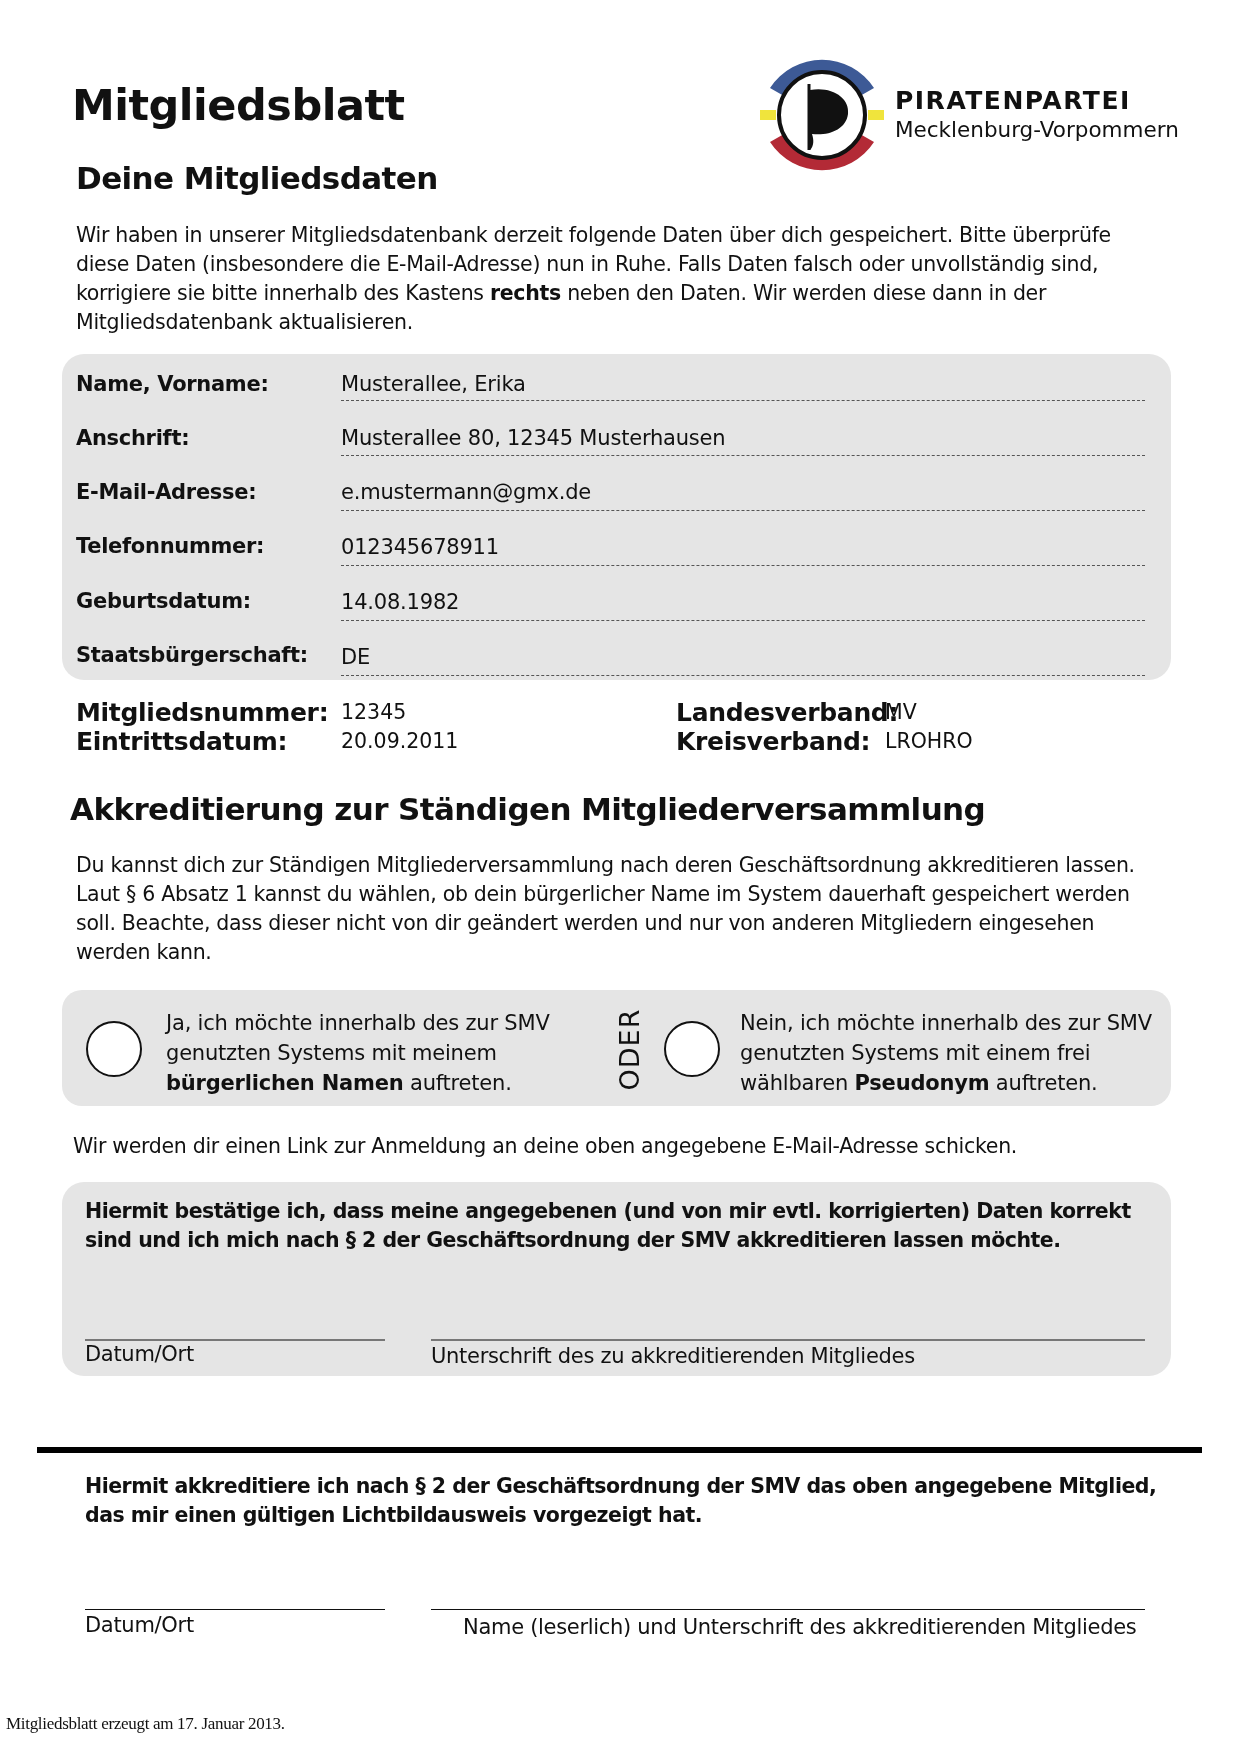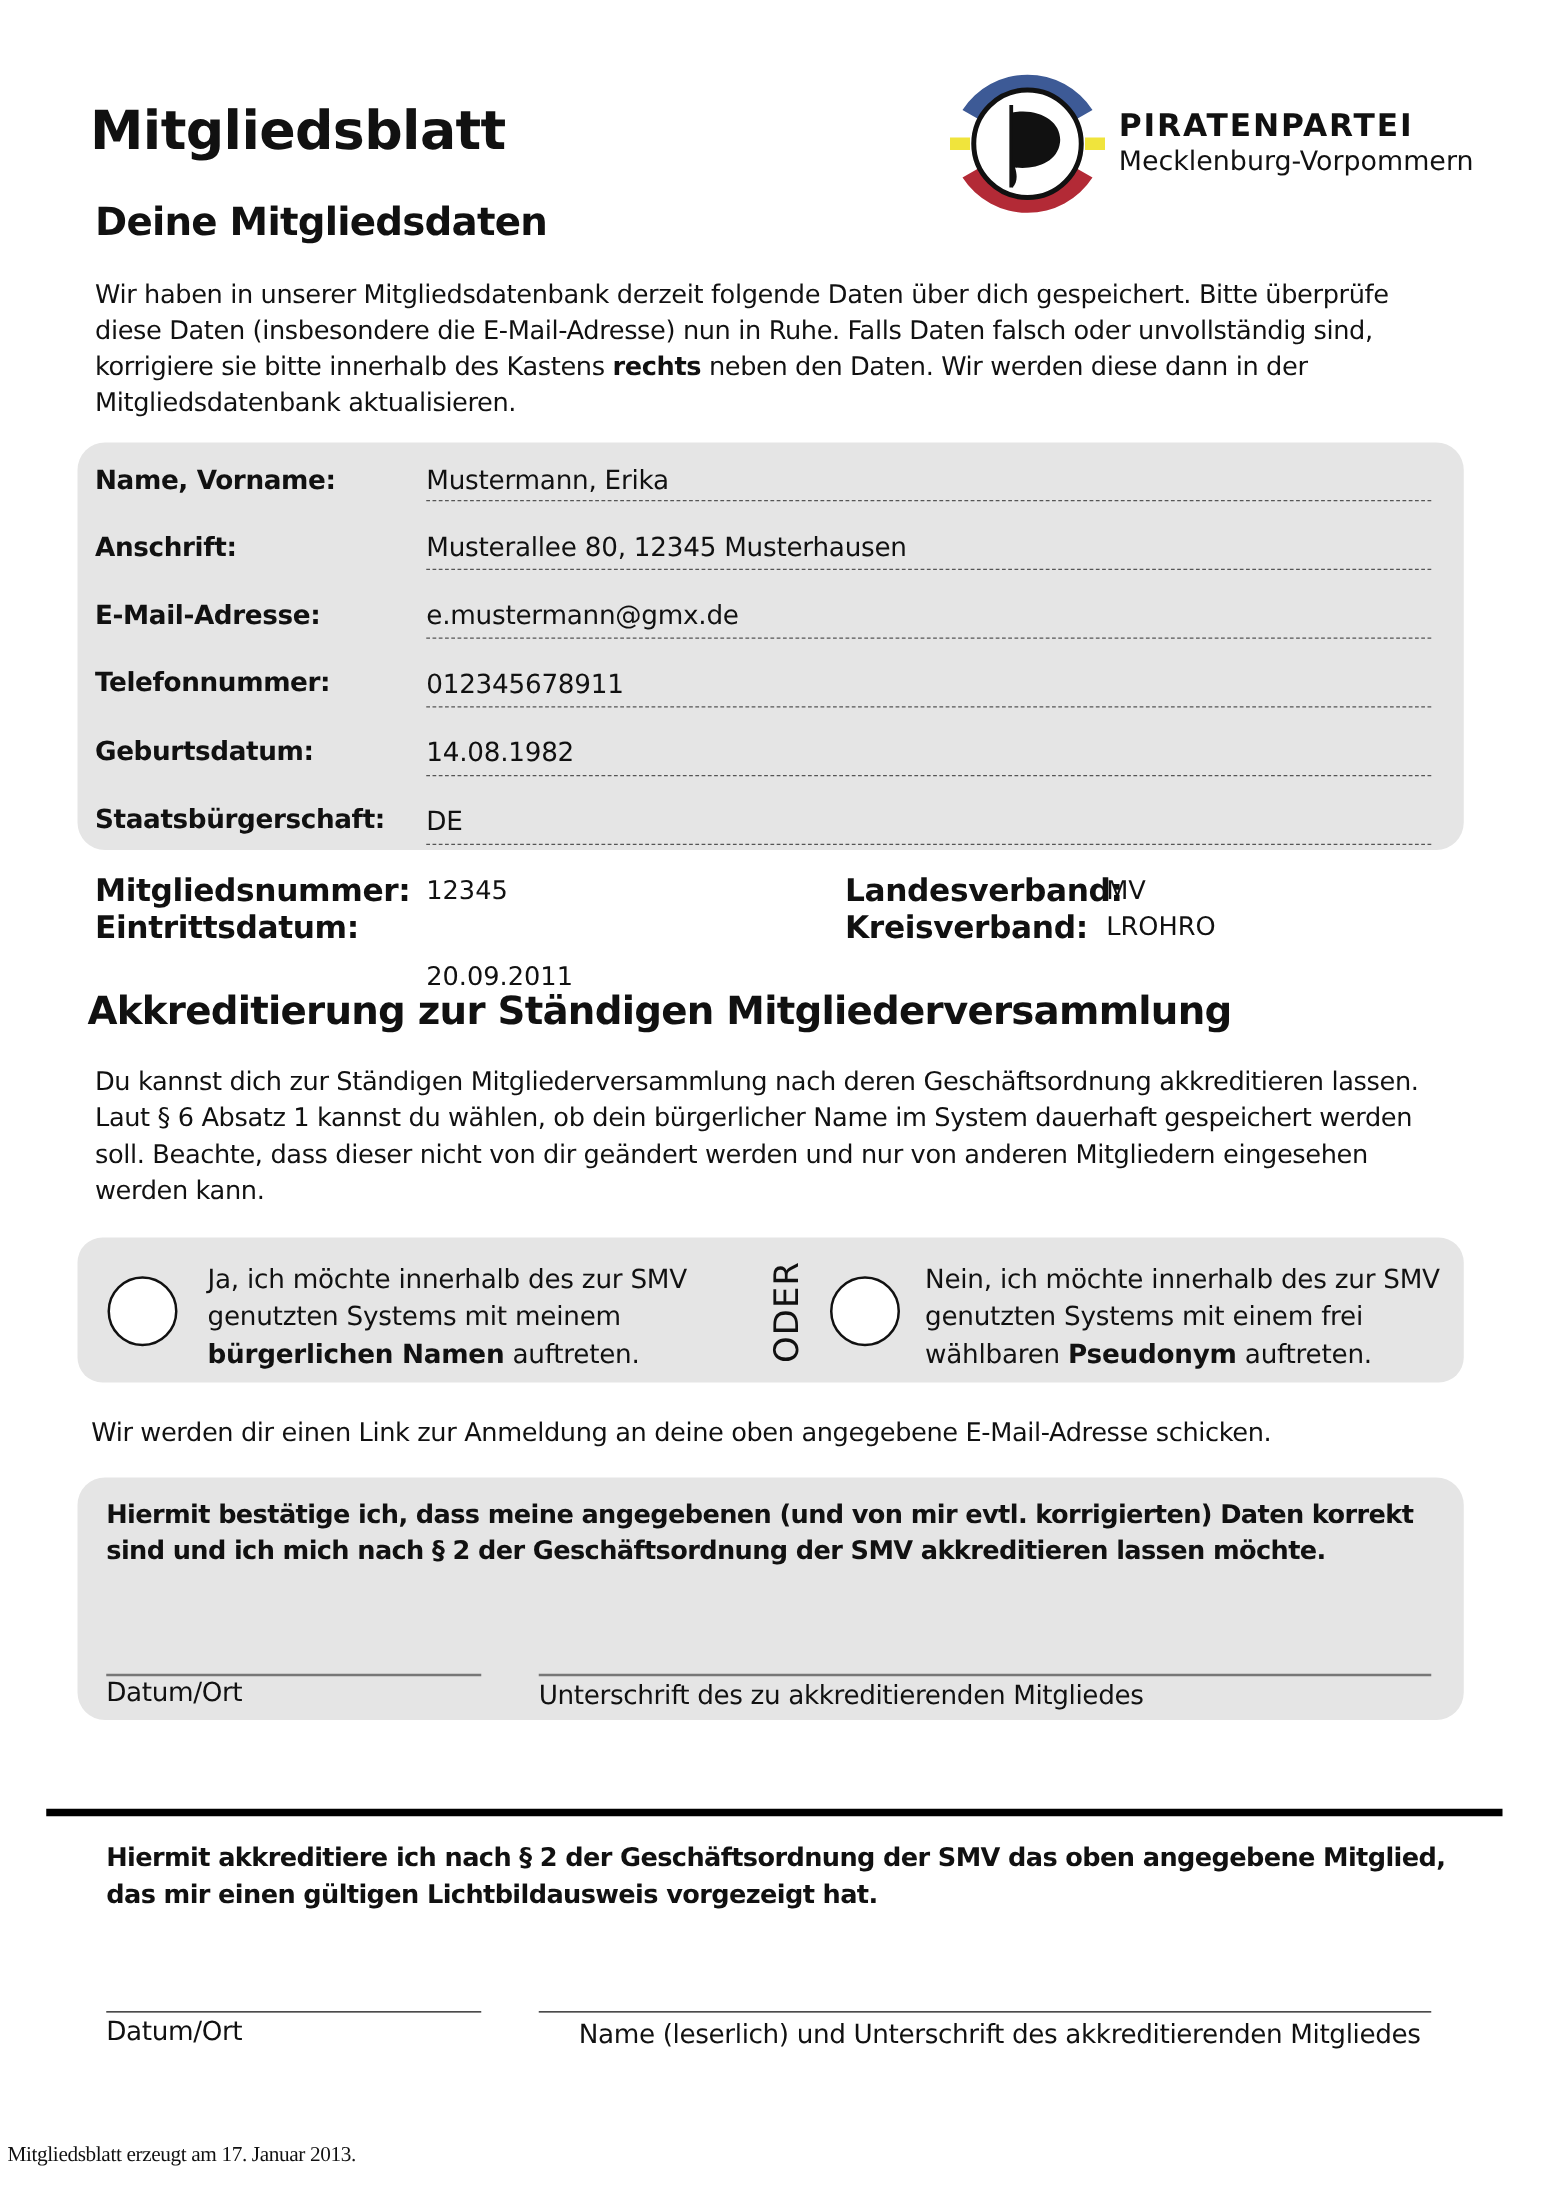--- a/index.html
+++ b/index.html
@@ -47,21 +47,21 @@
 <div class="abs h2" style="left:76px; top:160px;">Deine Mitgliedsdaten</div>
 
 <div class="abs para" style="left:76px; top:221px; width:1070px;">
   <span>Wir haben in unserer Mitgliedsdatenbank derzeit folgende Daten über dich gespeichert. Bitte überprüfe diese Daten (insbesondere die E-Mail-Adresse) nun in Ruhe. Falls Daten falsch oder unvollständig sind, korrigiere sie bitte innerhalb des Kastens </span><b>rechts</b><span> neben den Daten. Wir werden diese dann in der Mitgliedsdatenbank aktualisieren.</span>
 </div>
 
 <div class="abs box" style="left:62px; top:354px; width:1109px; height:326px;"></div>
 
 <div>
   <div class="row-label" style="top:372px;">Name, Vorname:</div>
-  <div class="row-value" style="top:372px;">Mustermann, Erika</div>
+  <div class="row-value" style="top:372px;">Musterallee, Erika</div>
   <div class="dash" style="top:400px;"></div>
 </div>
 <div>
   <div class="row-label" style="top:426px;">Anschrift:</div>
   <div class="row-value" style="top:426px;">Musterallee 80, 12345 Musterhausen</div>
   <div class="dash" style="top:455px;"></div>
 </div>
 <div>
   <div class="row-label" style="top:480px;">E-Mail-Adresse:</div>
   <div class="row-value" style="top:480px;">e.mustermann@gmx.de</div>
@@ -79,21 +79,21 @@
 </div>
 <div>
   <div class="row-label" style="top:643px;">Staatsbürgerschaft:</div>
   <div class="row-value" style="top:645px;">DE</div>
   <div class="dash" style="top:675px;"></div>
 </div>
 
 <div class="meta-label" style="left:76px; top:698px;">Mitgliedsnummer:</div>
 <div class="meta-value" style="left:341px; top:700px;">12345</div>
 <div class="meta-label" style="left:76px; top:727px;">Eintrittsdatum:</div>
-<div class="meta-value" style="left:341px; top:729px;margin-top:40px;">20.09.2011</div>
+<div class="meta-value" style="left:341px; top:729px;">20.09.2011</div>
 <div class="meta-label" style="left:676px; top:698px;">Landesverband:</div>
 <div class="meta-value" style="left:885px; top:700px;">MV</div>
 <div class="meta-label" style="left:676px; top:727px;">Kreisverband:</div>
 <div class="meta-value" style="left:885px; top:729px;">LROHRO</div>
 
 <div class="abs h2" style="left:70px; top:791px;">Akkreditierung zur Ständigen Mitgliederversammlung</div>
 <div class="abs para" style="left:76px; top:851px; width:1090px;">Du kannst dich zur Ständigen Mitgliederversammlung nach deren Geschäftsordnung akkreditieren lassen. Laut § 6 Absatz 1 kannst du wählen, ob dein bürgerlicher Name im System dauerhaft gespeichert werden soll. Beachte, dass dieser nicht von dir geändert werden und nur von anderen Mitgliedern eingesehen werden kann.</div>
 
 <div class="abs box" style="left:62px; top:990px; width:1109px; height:116px; border-radius:20px;"></div>
 

